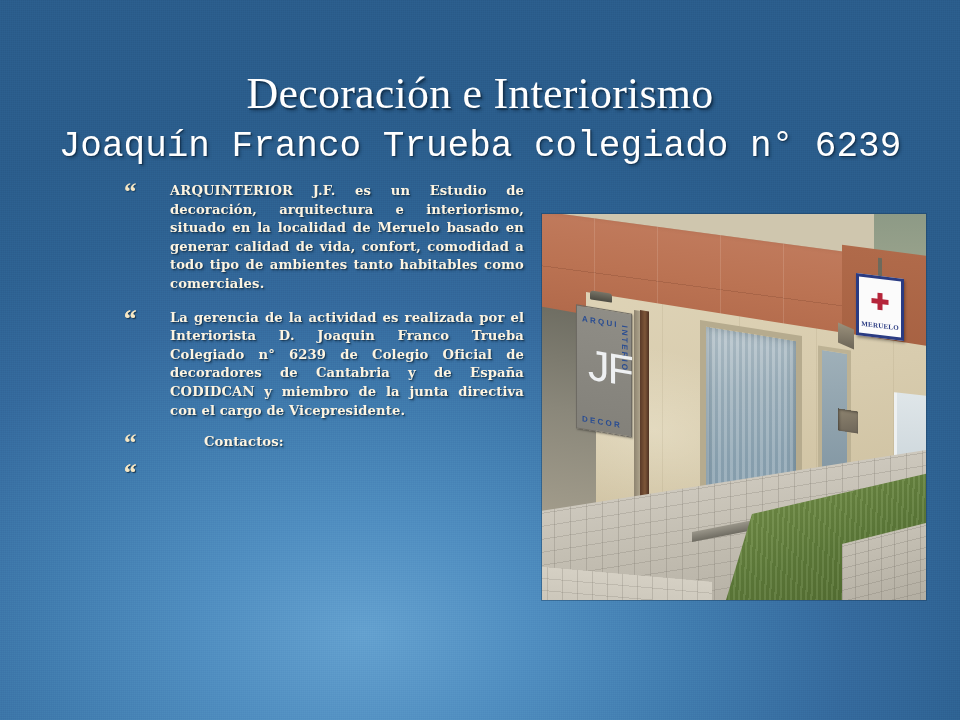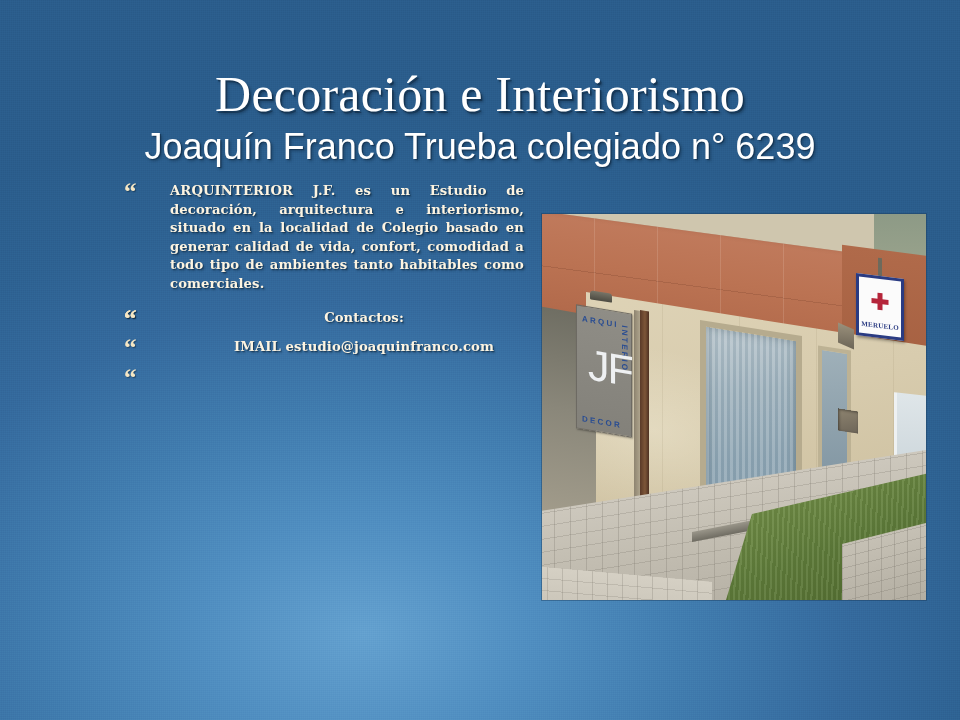--- a/index.html
+++ b/index.html
@@ -44,32 +44,32 @@
   #title-block {
     position: absolute;
     left: 0;
     top: 66px;
     width: 960px;
     text-align: center;
     z-index: 5;
   }
   #slide-title {
     font-family: "Liberation Serif", "DejaVu Serif", serif;
-    font-size: 50px;
+    font-size: 44px;
     line-height: 56px;
     color: #ffffff;
     letter-spacing: .2px;
     text-shadow:
        1.5px 1.5px 0 rgba(16,44,70,.62),
        2.5px 2.5px 3px rgba(10,30,50,.45);
     white-space: nowrap;
   }
   #slide-subtitle {
     margin-top: 4px;
-    font-family: Liberation Sans, sans-serif;
+    font-family: Liberation Mono, monospace;
     font-size: 36px;
     line-height: 42px;
     color: #ffffff;
     text-shadow:
        1.2px 1.2px 0 rgba(16,44,70,.60),
        2px 2px 3px rgba(10,30,50,.42);
     white-space: nowrap;
   }
 
   
@@ -104,21 +104,21 @@
     line-height: 18.6px;
     font-weight: bold;
     color: #fdf4e1;
     text-align: justify;
     text-shadow:
        1px 1px 0 rgba(18,46,70,.55),
        1.6px 1.6px 2px rgba(10,32,52,.40);
     letter-spacing: .1px;
   }
   .bullet-text.plain {
-    text-align: center;
+    text-align: left;
     margin-left: 34px;
   }
   .gap-big { margin-bottom: 15px; }
   .gap-mid { margin-bottom: 13px; }
   .gap-small { margin-bottom: 11px; }
 
   
   #photo-frame {
     position: absolute;
     left: 542px;
@@ -491,39 +491,39 @@
 
   <div id="title-block">
     <div id="slide-title">Decoración e Interiorismo</div>
     <div id="slide-subtitle">Joaquín Franco Trueba colegiado n° 6239</div>
   </div>
 
   <div id="body-column">
 
     <div class="bullet-row gap-big">
       <span class="bullet-mark">“</span>
-      <div class="bullet-text">ARQUINTERIOR J.F. es un Estudio de decoración, arquitectura e interiorismo, situado en la localidad de Colegio basado en generar calidad de vida, confort, comodidad a  todo tipo de ambientes tanto habitables como comerciales.</div>
+      <div class="bullet-text">ARQUINTERIOR J.F. es un Estudio de decoración, arquitectura e interiorismo, situado en la localidad de Meruelo basado en generar calidad de vida, confort, comodidad a  todo tipo de ambientes tanto habitables como comerciales.</div>
     </div>
 
     <div class="bullet-row gap-mid">
       <span class="bullet-mark">“</span>
     </div>
 
     <div class="bullet-row gap-mid">
       <span class="bullet-mark">“</span>
+      <div class="bullet-text">La gerencia de la actividad es realizada por el Interiorista D. Joaquin Franco Trueba Colegiado n° 6239 de Colegio Oficial de decoradores de Cantabria y de España CODIDCAN y miembro de la junta directiva con el cargo de Vicepresidente.</div>
     </div>
 
     <div class="bullet-row gap-small">
       <span class="bullet-mark">“</span>
       <div class="bullet-text plain">Contactos:</div>
     </div>
 
     <div class="bullet-row gap-small">
       <span class="bullet-mark">“</span>
-      <div class="bullet-text plain">IMAIL estudio@joaquinfranco.com</div>
     </div>
 
     <div class="bullet-row">
       <span class="bullet-mark">“</span>
     </div>
 
   </div>
 
   <div id="photo-frame">
     <div id="photo">

